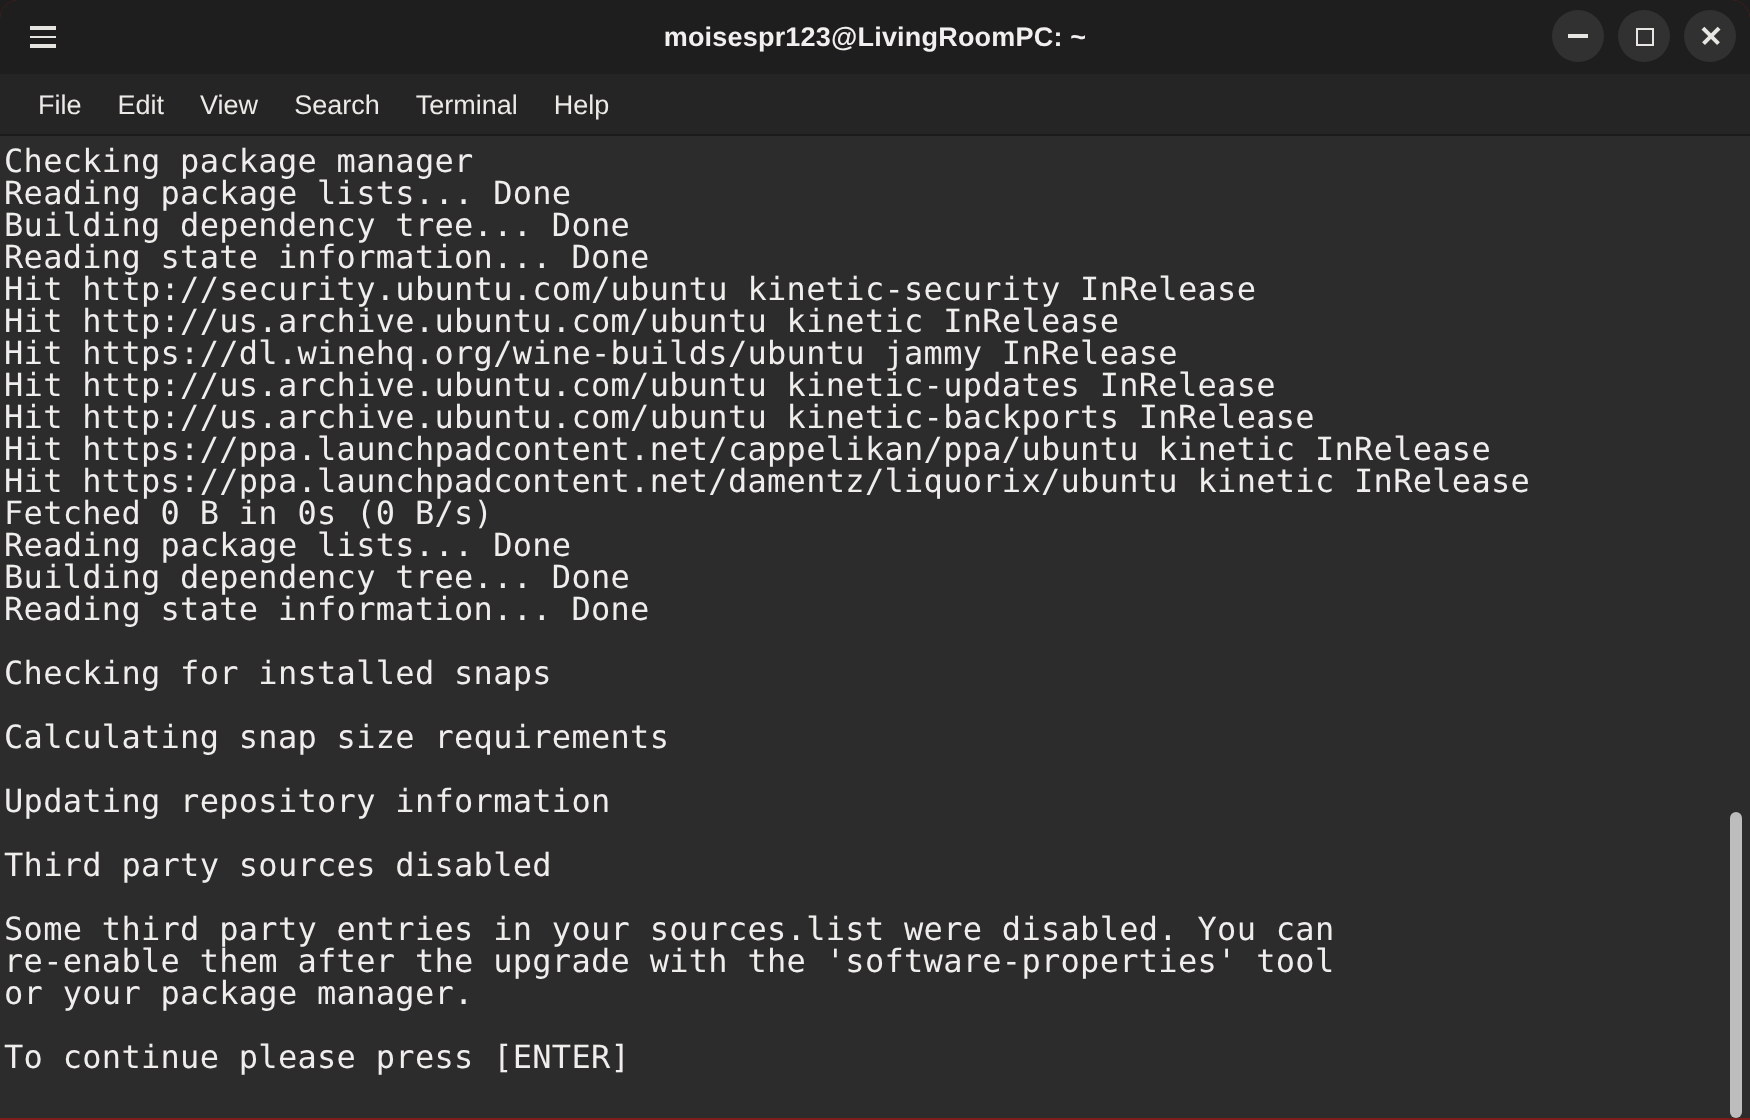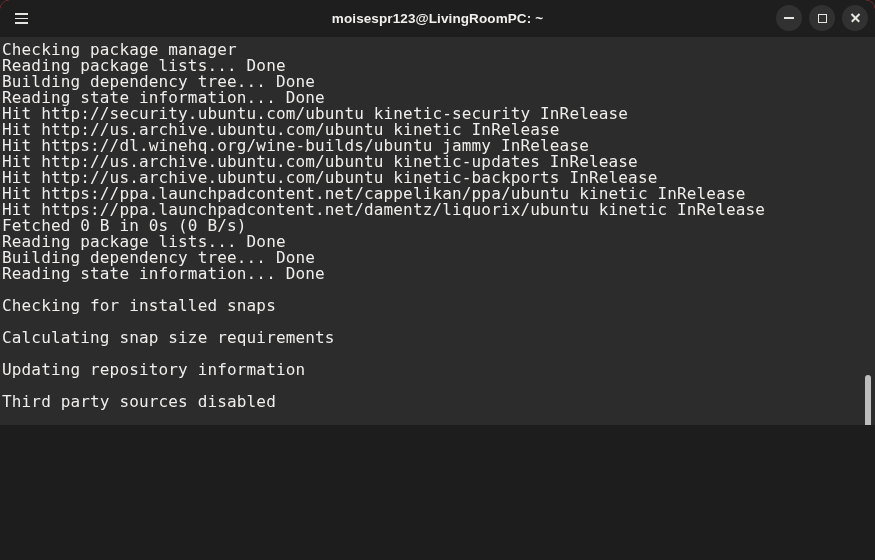--- a/index.html
+++ b/index.html
@@ -9,22 +9,22 @@
   }
   body {
     width: 875px;
     height: 560px;
     overflow: hidden;
     font-family: "Liberation Sans", sans-serif;
   }
   #window {
     position: relative;
     width: 875px;
-    height: 425px;
-    background: #ef4444;
+    height: 560px;
+    background: #7f1d1d;
     overflow: hidden;
     border-top-left-radius: 9px;
     border-top-right-radius: 9px;
   }
 
   
   #titlebar {
     position: relative;
     height: 37px;
     background: #1e1e1e;
@@ -189,20 +189,28 @@
       </div>
       <div class="winbtn">
         <span class="glyph-max"></span>
       </div>
       <div class="winbtn">
         <span class="glyph-close"></span>
       </div>
     </div>
   </div>
 
+  <div id="menubar">
+    <div class="menu-item">File</div>
+    <div class="menu-item">Edit</div>
+    <div class="menu-item">View</div>
+    <div class="menu-item">Search</div>
+    <div class="menu-item">Terminal</div>
+    <div class="menu-item">Help</div>
+  </div>
 
   <div id="terminal">
     <pre id="terminal-output">Checking package manager
 Reading package lists... Done
 Building dependency tree... Done
 Reading state information... Done
 Hit http://security.ubuntu.com/ubuntu kinetic-security InRelease
 Hit http://us.archive.ubuntu.com/ubuntu kinetic InRelease
 Hit https://dl.winehq.org/wine-builds/ubuntu jammy InRelease
 Hit http://us.archive.ubuntu.com/ubuntu kinetic-updates InRelease

